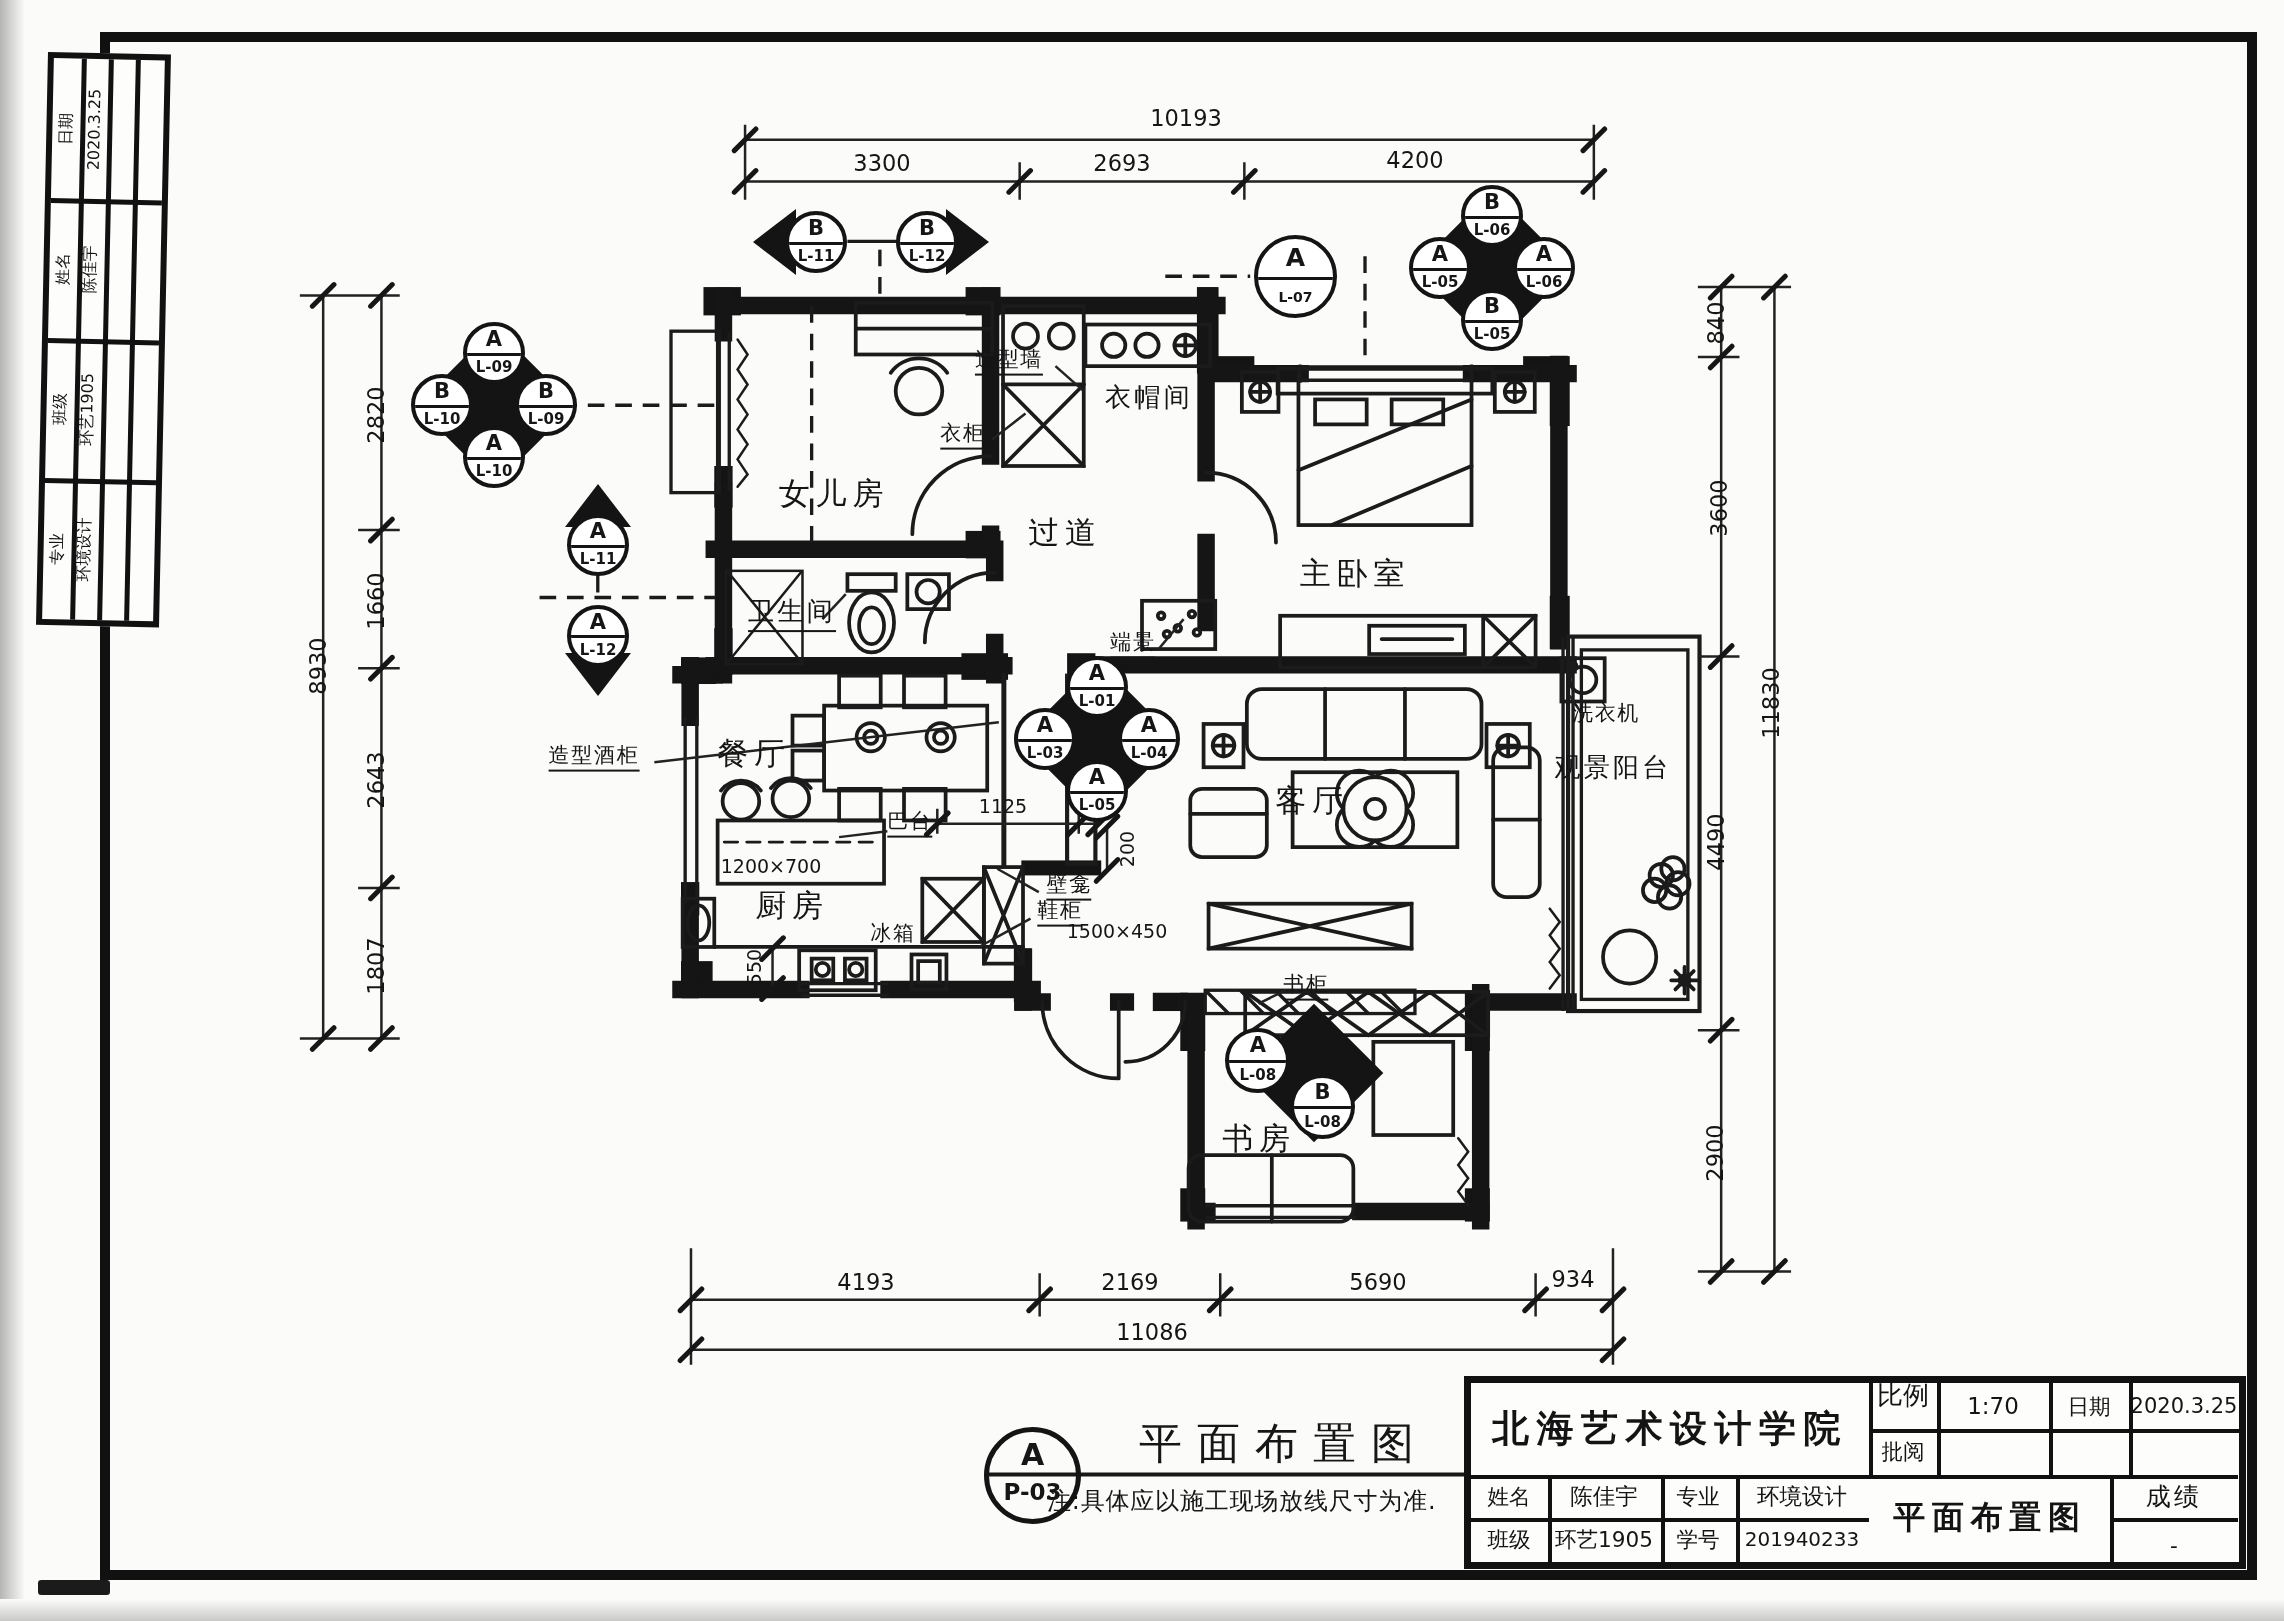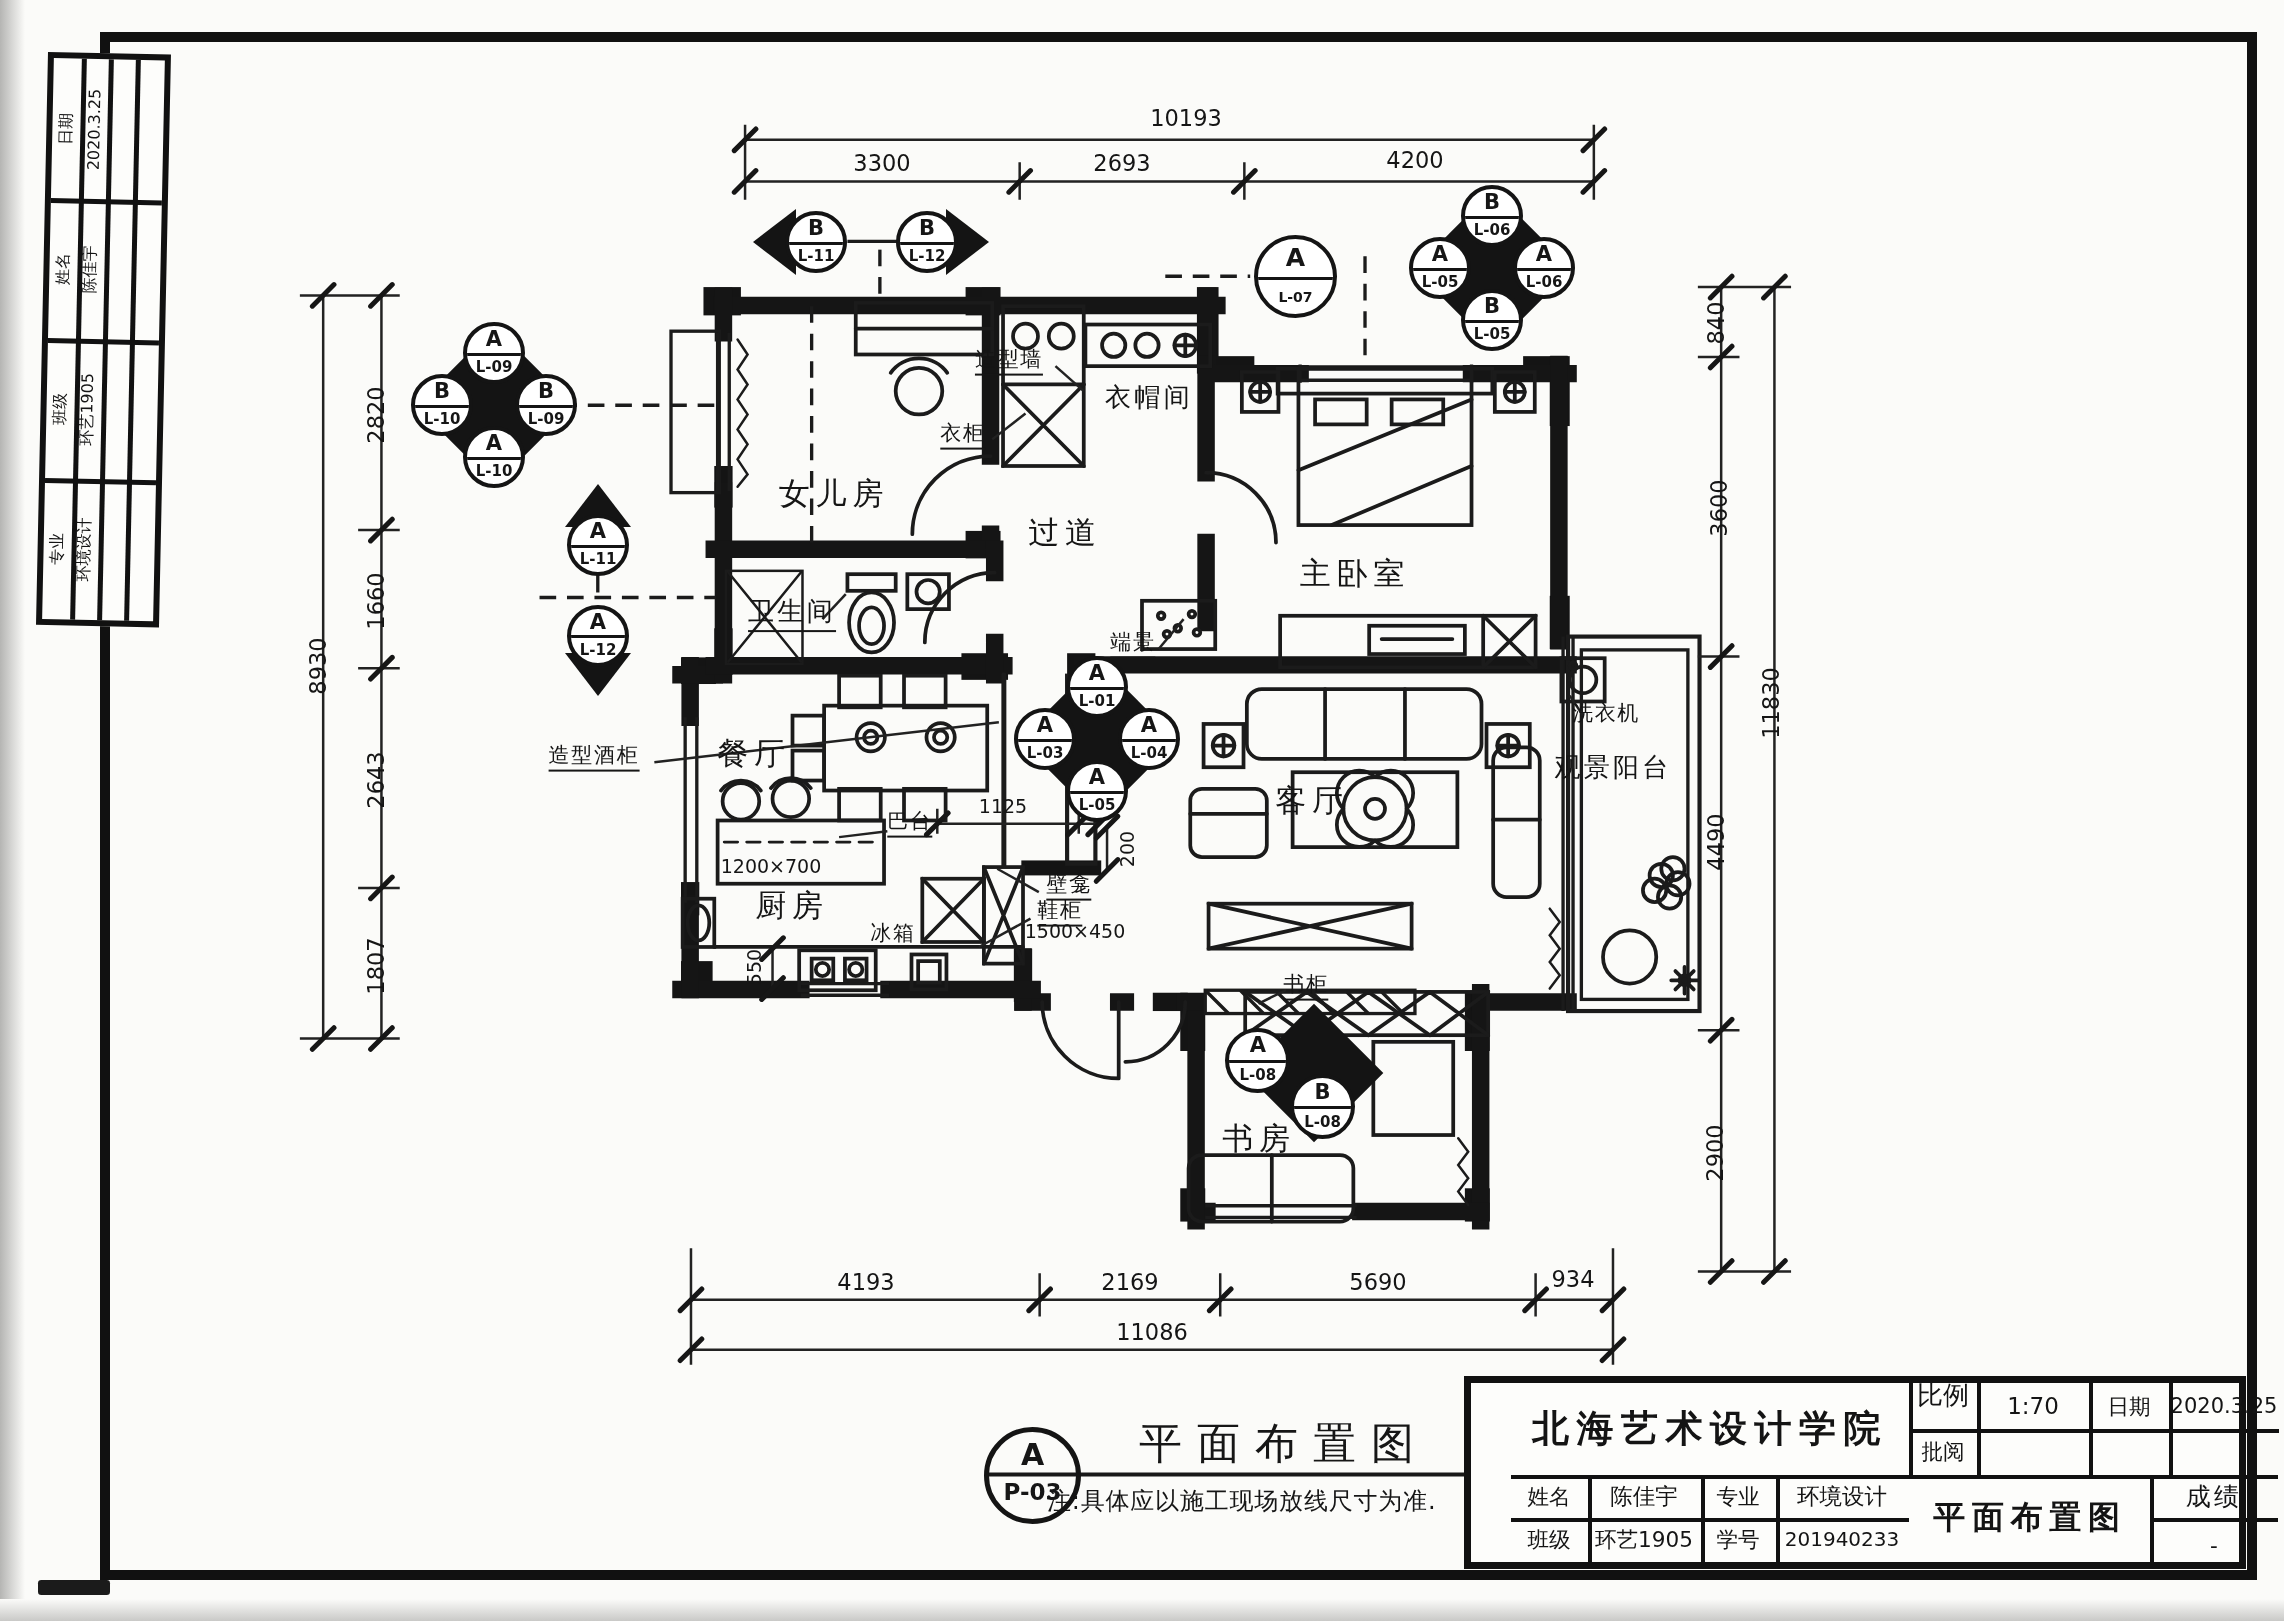--- a/index.html
+++ b/index.html
@@ -45,21 +45,21 @@
   
   .anno-circle{position:absolute;left:984px;top:1427px;width:97px;height:97px;border:5px solid #141414;border-radius:50%;box-sizing:border-box;display:flex;flex-direction:column;background:transparent;}
   .anno-circle .t{flex:1;display:flex;align-items:flex-end;justify-content:center;font-size:30px;font-weight:bold;padding-bottom:1.7px;}
   .anno-circle .b{flex:1;display:flex;align-items:flex-start;justify-content:center;font-size:23px;font-weight:bold;padding-top:5px;}
   .anno-title{position:absolute;left:1139px;top:1415px;font-size:43px;letter-spacing:15px;font-weight:500;}
   .anno-scale{position:absolute;left:1465px;top:1425px;font-size:35px;}
   .anno-note{position:absolute;left:1047px;top:1485px;font-size:24px;letter-spacing:0.8px;}
 
   
   .tblock{position:absolute;left:1464px;top:1376px;width:782px;height:193px;border:7.5px solid #111;box-sizing:border-box;background:#fdfdfb;}
-  .tb-in{position:absolute;left:0;top:0;width:767px;height:178px;margin-left:40px;}
+  .tb-in{position:absolute;left:0;top:0;width:767px;height:178px;}
   .tb-v{position:absolute;top:0;width:4.2px;background:#111;}
   .tb-h{position:absolute;left:0;height:4.2px;background:#111;}
   .tb-txt{position:absolute;transform:translate(-50%,-50%);white-space:nowrap;color:#141414;}
 </style>
 </head>
 <body>
 
 <div class="sheet">
   <div class="photo-edge"></div>
   <div class="photo-bottom"></div>
@@ -365,21 +365,21 @@
 
   <div class="lbl sl un" style="left:963px;top:434px">衣柜</div>
   <div class="lbl sl un" style="left:1009px;top:360px">造型墙</div>
   <div class="lbl sl un" style="left:1133px;top:643px">端景</div>
   <div class="lbl sl un" style="left:594px;top:756px">造型酒柜</div>
   <div class="lbl sl un" style="left:910px;top:822px">巴台</div>
   <div class="lbl sm" style="left:771px;top:866px">1200×700</div>
   <div class="lbl sl" style="left:893px;top:933px">冰箱</div>
   <div class="lbl sl un" style="left:1069px;top:885px">壁龛</div>
   <div class="lbl sl un" style="left:1060px;top:911px">鞋柜</div>
-  <div class="lbl sm" style="left:1075px;top:931px">1500×450</div>
+  <div class="lbl sm" style="left:1117px;top:931px">1500×450</div>
   <div class="lbl sl un" style="left:1306px;top:985px">书柜</div>
   <div class="lbl sl" style="left:1606px;top:713px">洗衣机</div>
 
   <div class="lbl dm" style="left:1186px;top:118px">10193</div>
   <div class="lbl dm" style="left:882px;top:163px">3300</div>
   <div class="lbl dm" style="left:1122px;top:163px">2693</div>
   <div class="lbl dm" style="left:1415px;top:160px">4200</div>
   <div class="lbl dm" style="left:866px;top:1282px">4193</div>
   <div class="lbl dm" style="left:1130px;top:1282px">2169</div>
   <div class="lbl dm" style="left:1378px;top:1282px">5690</div>

